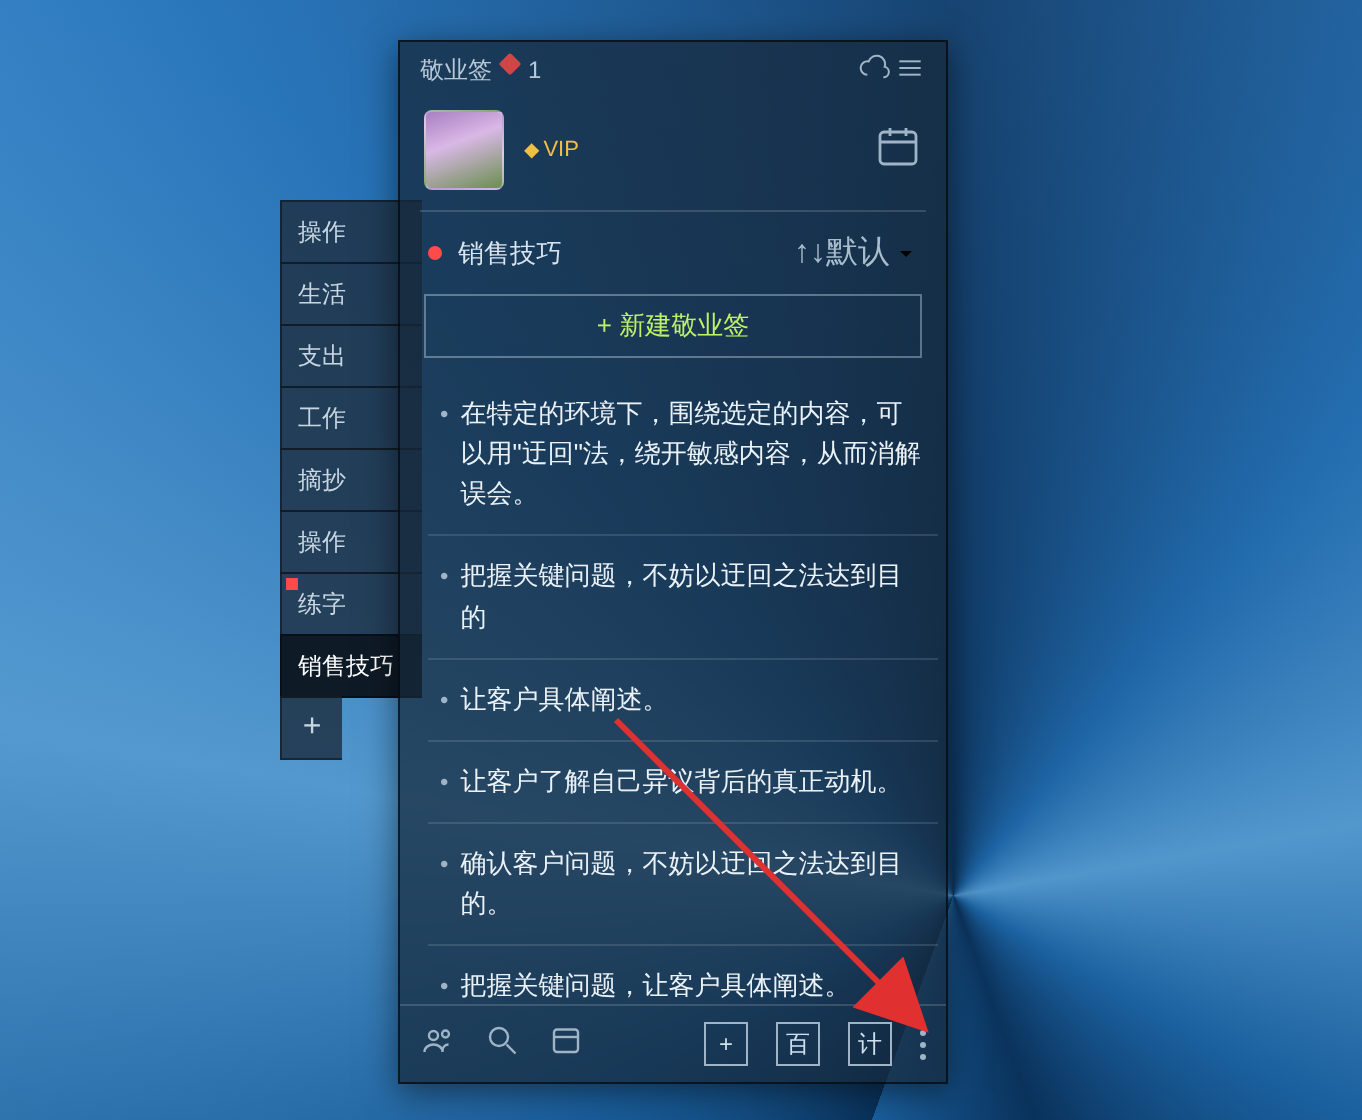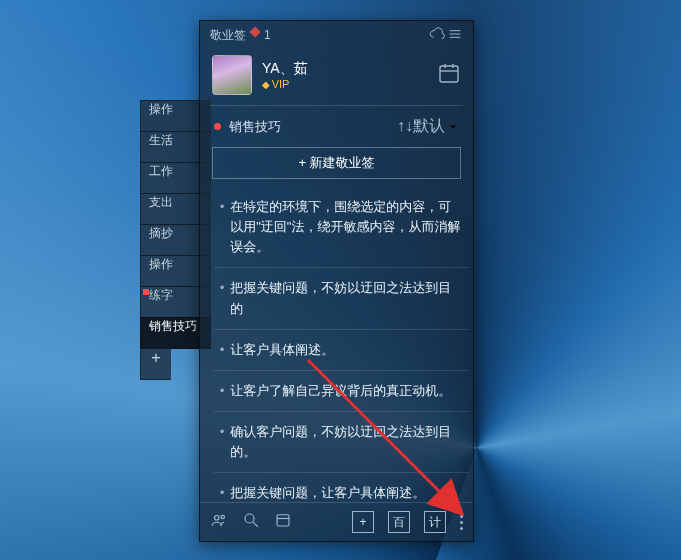--- a/index.html
+++ b/index.html
@@ -33,20 +33,21 @@
     gap: 0;
     z-index: 5;
   }
   .side-tab {
     height: 30px;
     width: 62px;
     background: rgba(30,50,70,0.85);
     color: #c8d6e2;
     font-size: 12px;
     display: flex;
+    align-items: center;
     padding-left: 8px;
     border: 1px solid rgba(0,0,0,0.4);
     border-right: none;
     margin-bottom: -1px;
     white-space: nowrap;
     overflow: hidden;
     position: relative;
   }
   .side-tab.active {
     background: #0e1a26;
@@ -128,21 +129,21 @@
   .list-header .dot{
     width:7px;height:7px;border-radius:50%;background:#ff4a4a;margin-right:8px;
   }
   .list-header .spacer{flex:1;}
   .list-header .sort{ font-size:16px; color:#a8bccc; display:flex; align-items:center; gap:2px;}
   .new-note{
     margin: 4px 12px 8px;
     height:30px;
     border:1px solid rgba(200,220,235,0.4);
     display:flex;align-items:center;justify-content:center;
-    font-size:13px;color:#ffffff;
+    font-size:13px;color:#bef264;
   }
   .notes{
     flex:1; overflow:hidden;
     padding: 0 4px 0 14px;
   }
   .note{
     display:flex;
     padding: 10px 8px 10px 6px;
     border-bottom:1px solid rgba(255,255,255,0.12);
     font-size:13px; line-height:1.55;
@@ -186,24 +187,24 @@
 <div class="bg"></div>
 
 <div class="side-tabs">
   <div class="side-tab">
       <span>操作</span>
     </div>
   <div class="side-tab">
       <span>生活</span>
     </div>
   <div class="side-tab">
+      <span>支出</span>
+    </div>
+  <div class="side-tab">
       <span>工作</span>
-    </div>
-  <div class="side-tab">
-      <span>支出</span>
     </div>
   <div class="side-tab">
       <span>摘抄</span>
     </div>
   <div class="side-tab">
       <span>操作</span>
     </div>
   <div class="side-tab">
       <span class="red-dot"></span>
       <span>练字</span>
@@ -232,21 +233,20 @@
           <line x1="4" y1="7" x2="20" y2="7"></line>
           <line x1="4" y1="12" x2="20" y2="12"></line>
           <line x1="4" y1="17" x2="20" y2="17"></line>
         </svg>
     </span>
   </div>
 
   <div class="profile">
     <div class="avatar"></div>
     <div class="profile-info">
-      <div class="username">YA、茹</div>
       <div class="vip">
           <span>VIP</span>
         </div>
     </div>
     <div class="cal-icon">
       <svg viewBox="0 0 24 24">
           <rect x="3" y="5" width="18" height="16" rx="2"></rect>
           <line x1="3" y1="10" x2="21" y2="10"></line>
           <line x1="8" y1="3" x2="8" y2="7"></line>
           <line x1="16" y1="3" x2="16" y2="7"></line>

